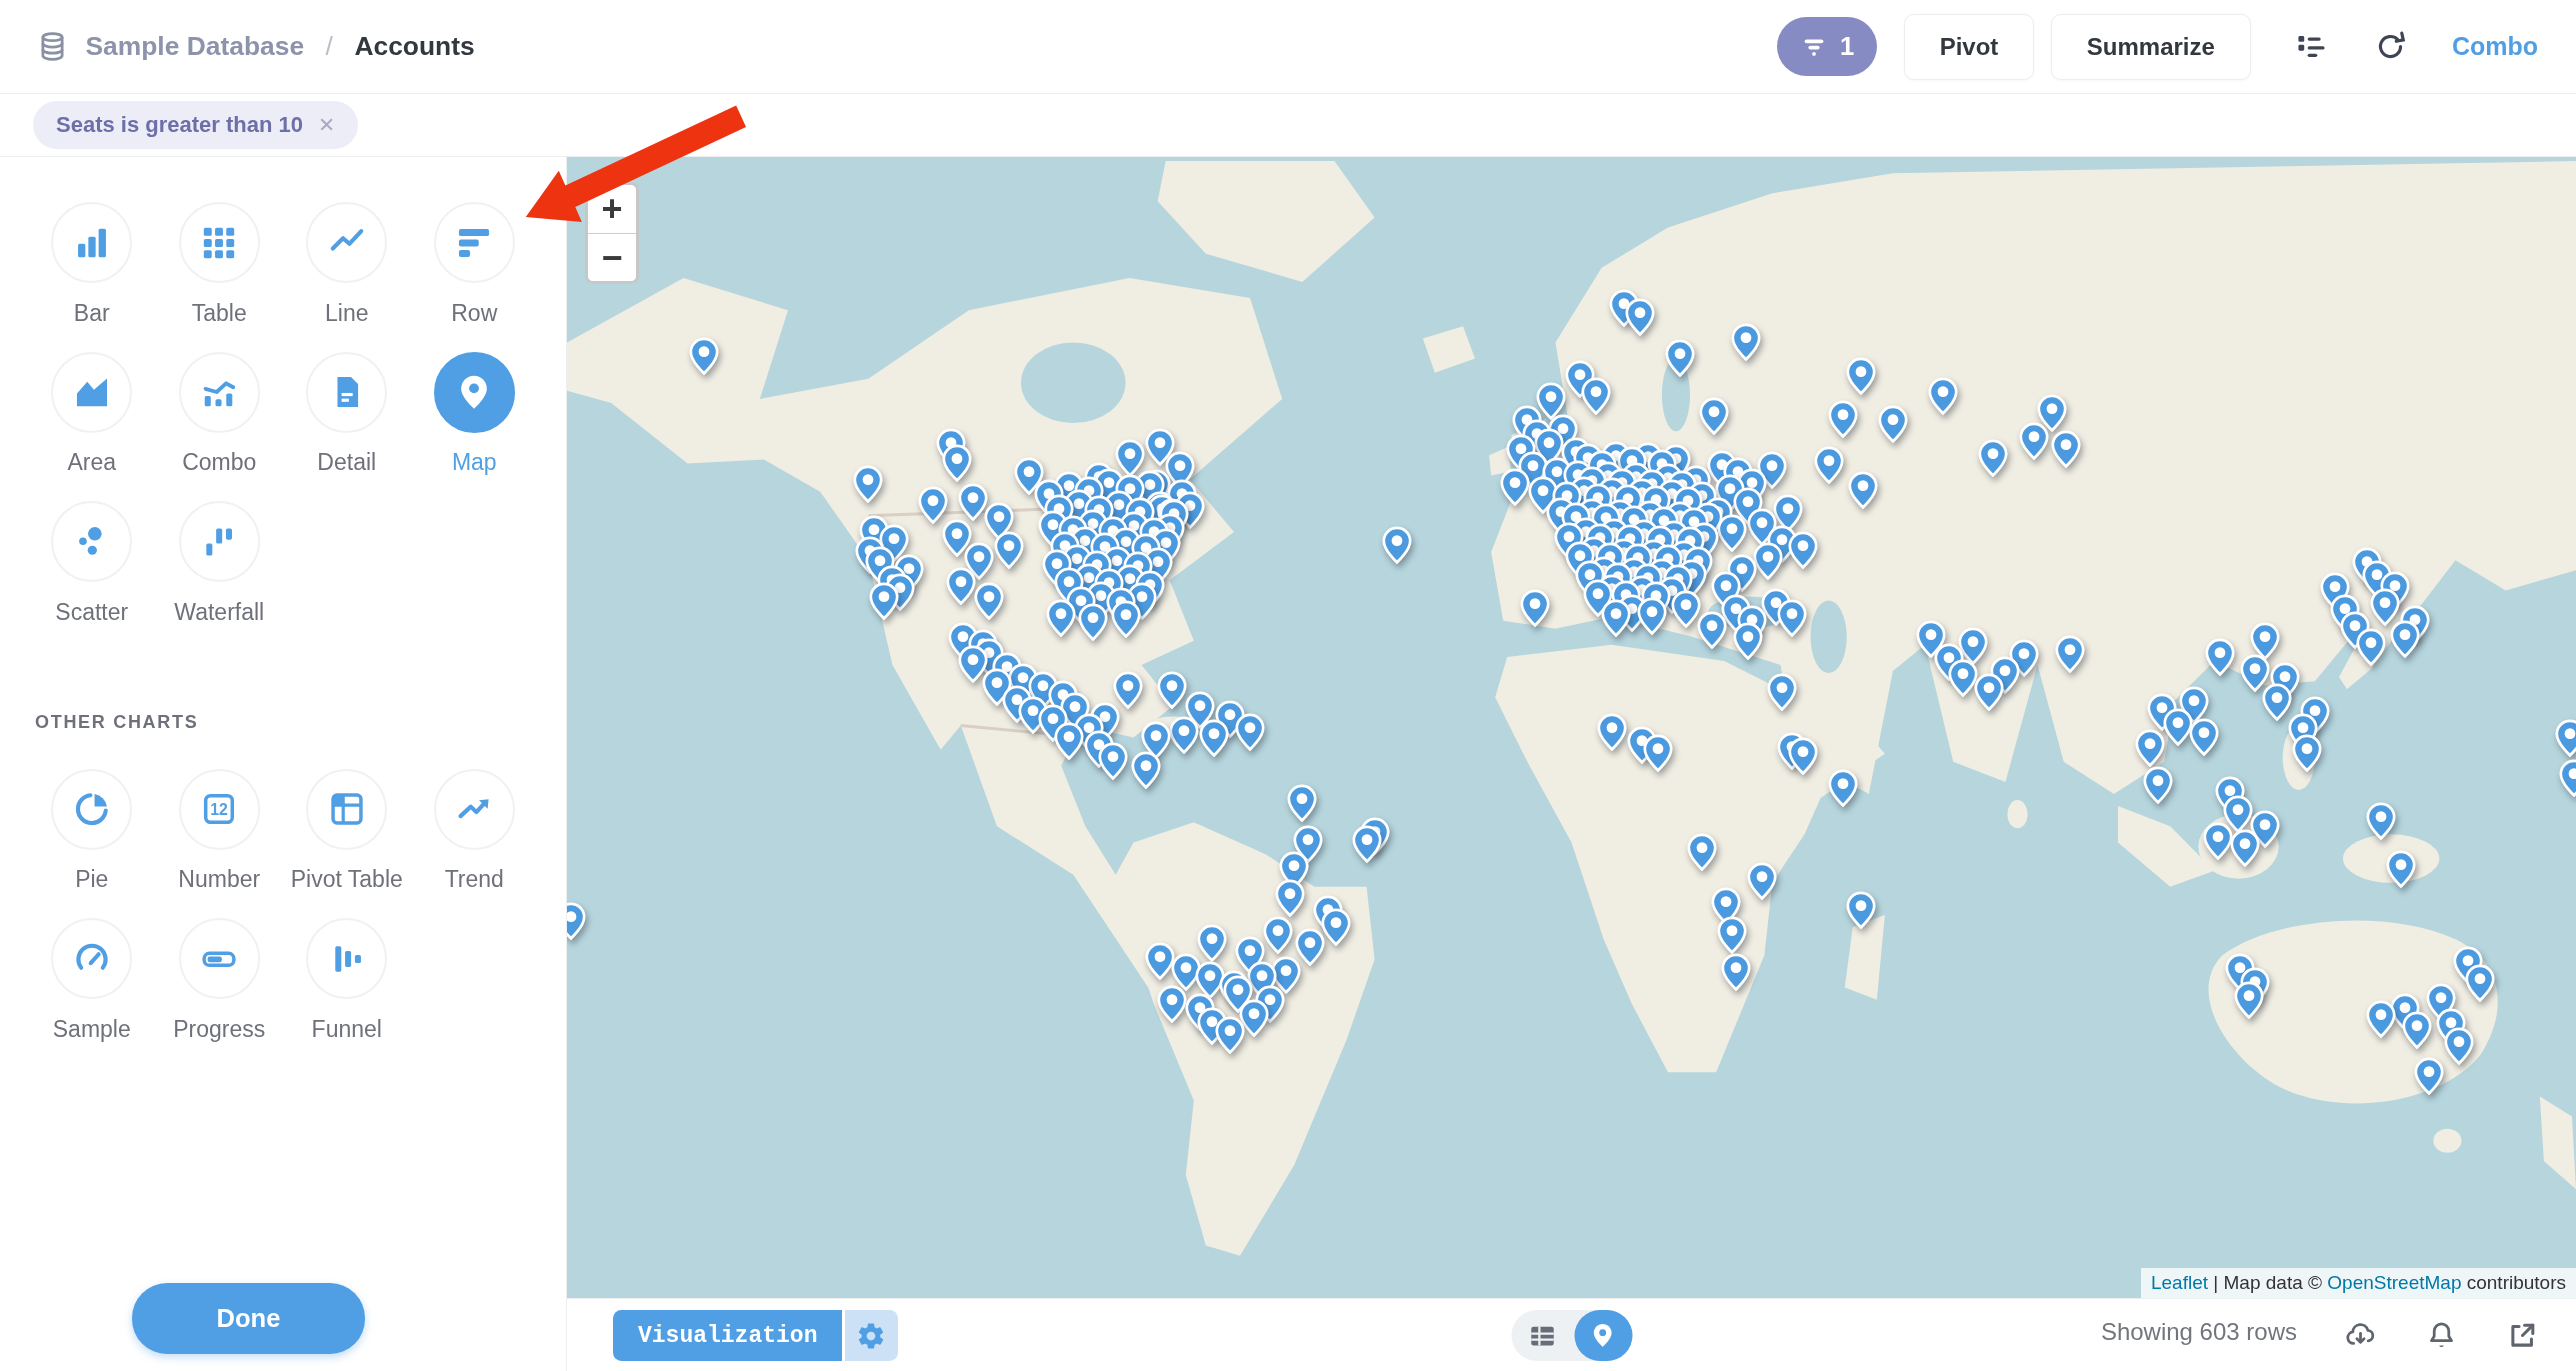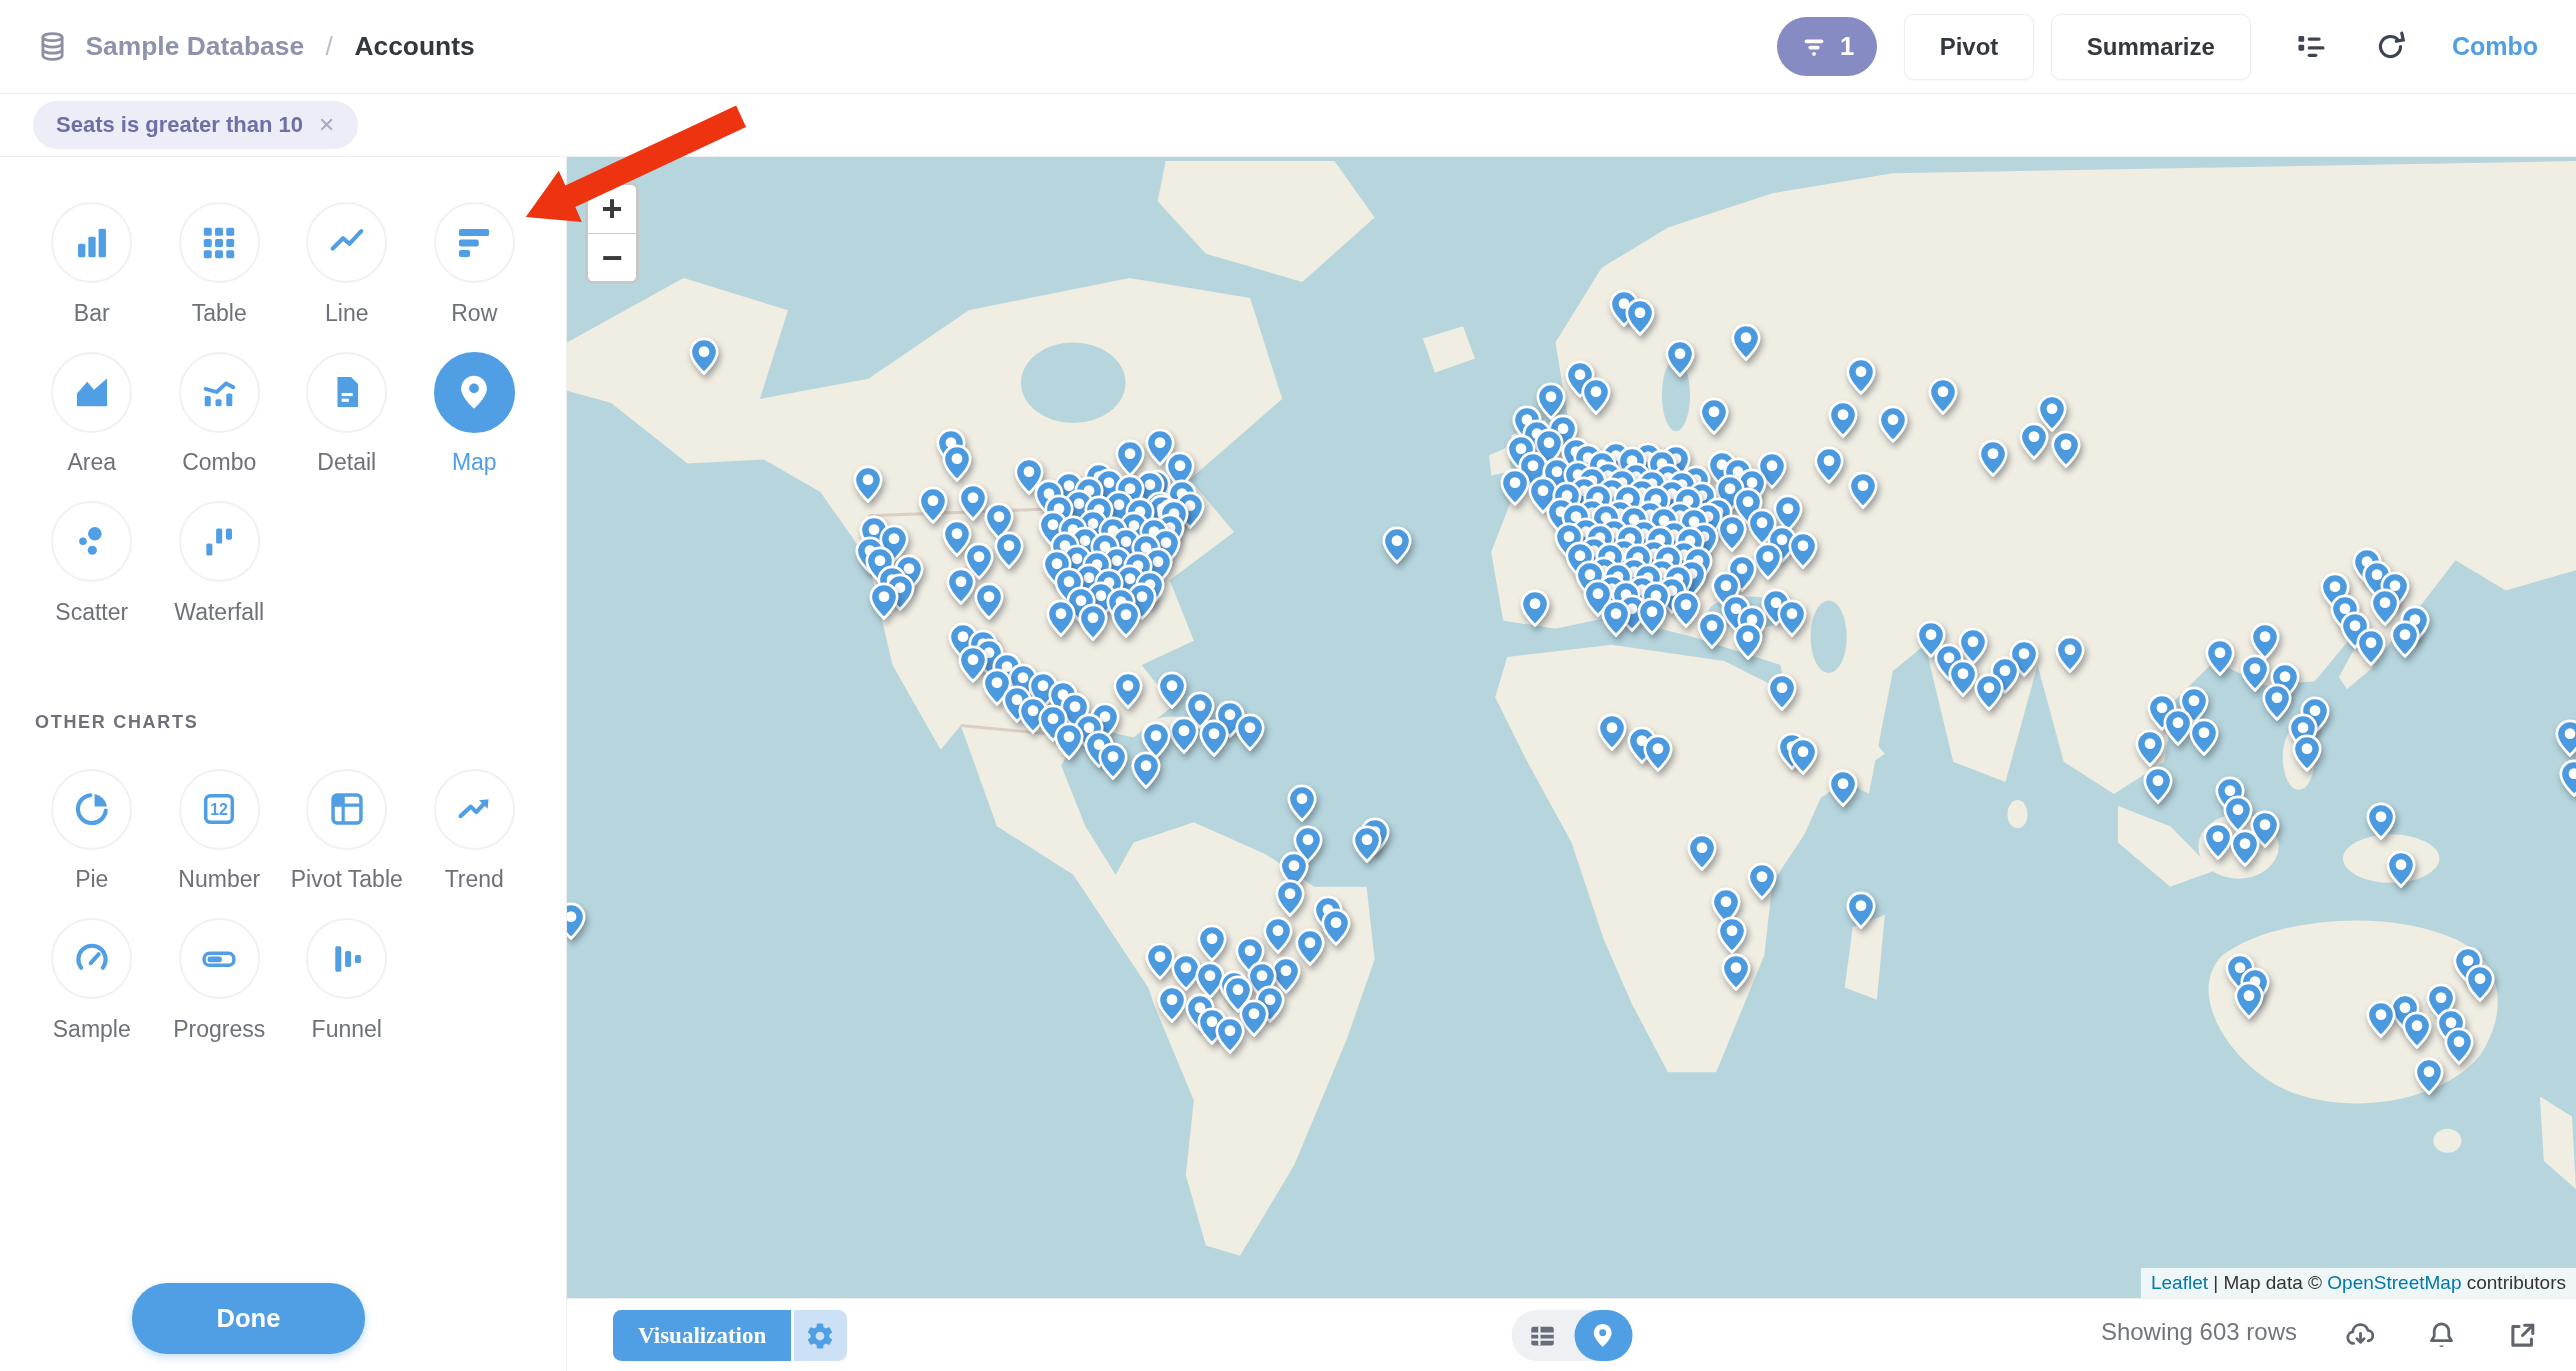--- a/index.html
+++ b/index.html
@@ -52,21 +52,21 @@
   .zoomctl { position:absolute; left:18px; top:25px; width:54px; border:3.3px solid rgba(0,0,0,0.22); border-radius:8.3px; overflow:hidden; background:#fff; z-index:30; }
   .zbtn { height:48px; display:flex; align-items:center; justify-content:center; font-size:36px; font-weight:700; color:#3A3A3A; background:#fff; cursor:pointer; user-select:none; }
   .zbtn + .zbtn { border-top:1.7px solid #CCC; }
 
   .attrib { position:absolute; right:0; bottom:0; background:rgba(255,255,255,0.78); padding:4.1px 10px; font-size:19px; color:#333; z-index:20; white-space:nowrap; }
   .attrib a { color:#0078A8; text-decoration:none; cursor:pointer; }
 
   
   .footer { height:74px; background:#fff; border-top:1.7px solid #EDEEF0; display:flex; align-items:center; padding:0 36px 0 46px; position:relative; z-index:5; }
   .viz-group { display:flex; align-items:stretch; }
-  .viz-btn { background:#509EE3; color:#fff; border:none; font-family:Liberation Serif, serif; font-size:23px; font-weight:700; height:51px; padding:0 25px; border-radius:8.3px 0 0 8.3px; cursor:pointer; }
+  .viz-btn { background:#509EE3; color:#fff; border:none; font-family:Liberation Mono, monospace; font-size:23px; font-weight:700; height:51px; padding:0 25px; border-radius:8.3px 0 0 8.3px; cursor:pointer; }
   .gear-btn { background:#CDE1F6; width:53px; height:51px; border:none; border-radius:0 8.3px 8.3px 0; margin-left:2.5px; display:flex; align-items:center; justify-content:center; color:#509EE3; cursor:pointer; }
   .gear-btn svg { width:30px; height:30px; }
   .toggle { position:absolute; left:50%; transform:translateX(-50%); background:#EEF1F3; border-radius:26.4px; height:51px; display:flex; align-items:center; }
   .tbtn { width:63px; height:51px; display:flex; align-items:center; justify-content:center; cursor:pointer; border:none; background:none; }
   .tbtn.table-toggle { color:#676D78; }
   .tbtn.table-toggle svg { width:30px; height:30px; }
   .tbtn.map-toggle { width:58px; background:#509EE3; border-radius:25.6px; }
   .tbtn.map-toggle svg { width:26.4px; height:26.4px; }
   .footer-right { margin-left:auto; display:flex; }
   .rows-text { font-size:24px; color:#72767C; }

